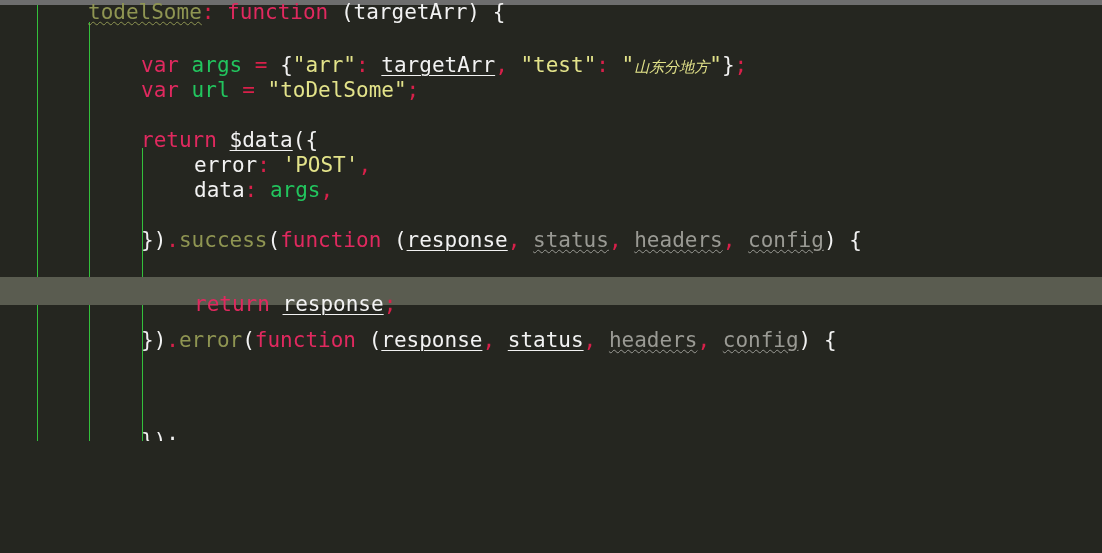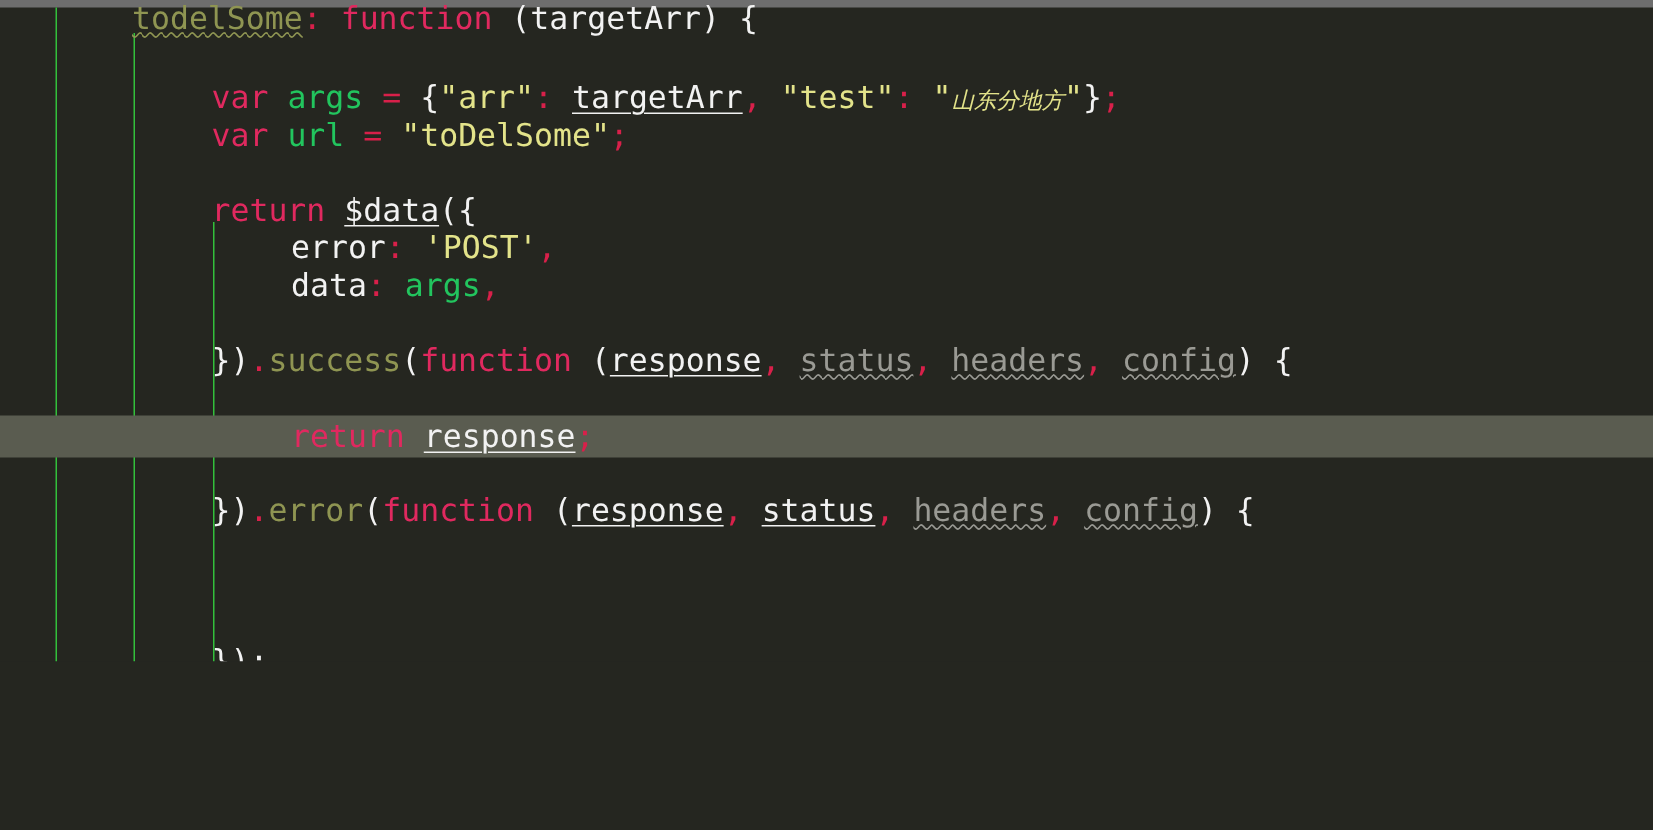--- a/index.html
+++ b/index.html
@@ -125,21 +125,21 @@
 
     
     <div class="code-line" style="top:178px; padding-left:194px;"><span class="t-plain">data</span><span class="t-punct">:</span><span> </span><span class="t-var">args</span><span class="t-punct">,</span></div>
 
     
 
     
     <div class="code-line" style="top:228px; padding-left:141px;"><span class="t-plain">})</span><span class="t-punct">.</span><span class="t-fn">success</span><span class="t-plain">(</span><span class="t-kw">function</span><span class="t-plain"> (</span><span class="t-plain u-solid">response</span><span class="t-punct">,</span><span> </span><span class="t-dim u-squiggle">status</span><span class="t-punct">,</span><span> </span><span class="t-dim u-squiggle">headers</span><span class="t-punct">,</span><span> </span><span class="t-dim u-squiggle">config</span><span class="t-plain">) {</span></div>
 
     
-    <div class="code-line" style="top:279px; padding-left:194px;"><span class="t-kw">return</span><span> </span><span class="t-plain u-solid">response</span><span class="t-punct">;</span></div>
+    <div class="code-line" style="top:292px; padding-left:194px;"><span class="t-kw">return</span><span> </span><span class="t-plain u-solid">response</span><span class="t-punct">;</span></div>
 
     
     <div class="code-line" style="top:328px; padding-left:141px;"><span class="t-plain">})</span><span class="t-punct">.</span><span class="t-fn">error</span><span class="t-plain">(</span><span class="t-kw">function</span><span class="t-plain"> (</span><span class="t-plain u-solid">response</span><span class="t-punct">,</span><span> </span><span class="t-plain u-solid">status</span><span class="t-punct">,</span><span> </span><span class="t-dim u-squiggle">headers</span><span class="t-punct">,</span><span> </span><span class="t-dim u-squiggle">config</span><span class="t-plain">) {</span></div>
 
     
 
     
     <div class="code-line" style="top:429px; padding-left:141px;"><span class="t-plain">});</span></div>
 
     

